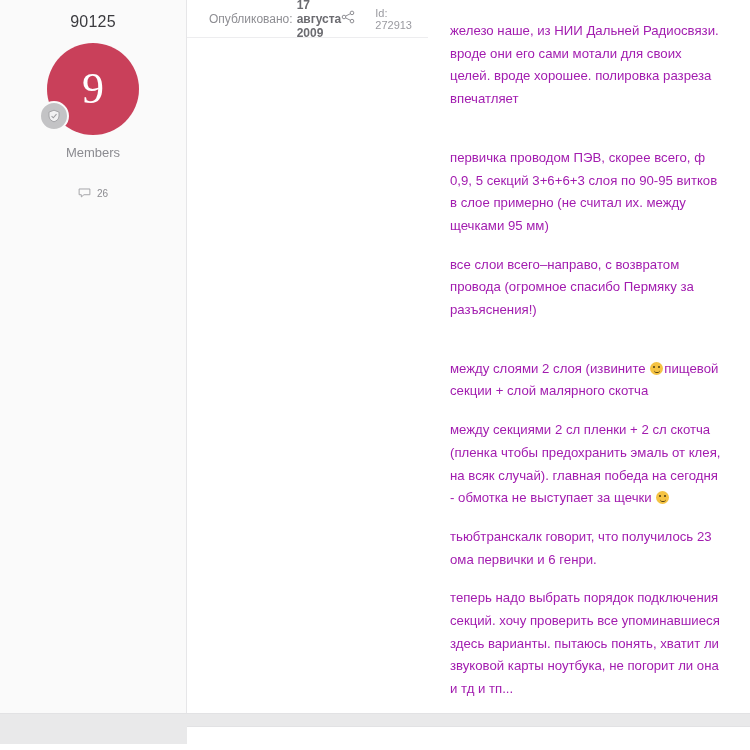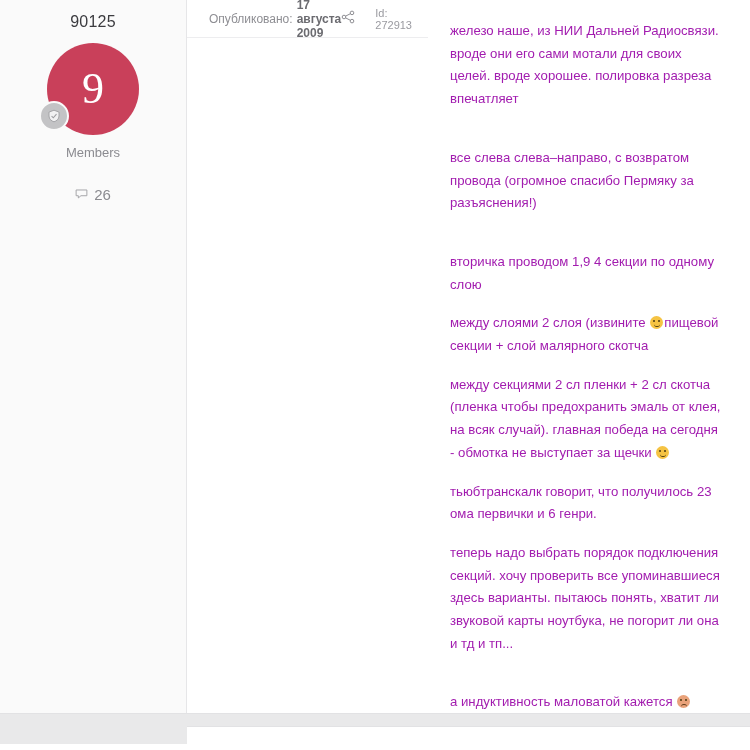--- a/index.html
+++ b/index.html
@@ -86,21 +86,21 @@
   .badge-rank svg { display: block; }
   .member-group {
     font-size: 13px;
     color: #8b8b90;
     margin-bottom: 26px;
   }
   .post-count {
     display: flex;
     align-items: center;
     gap: 6px;
-    font-size: 15px;
+    font-size: 10px;
     color: #8b8b90;
   }
   .post-count .bubble-icon { display: block; }
 
   
   .content-col {
     flex: 1 1 auto;
     display: flex;
     flex-direction: row;
     min-width: 0;
@@ -268,24 +268,24 @@
             <span>Id:</span>
             <span>272913</span>
           </span>
         </div>
       </div>
 
       <div class="post-body">
 
         <p class="para gap-xl">железо наше, из НИИ Дальней Радиосвязи. вроде они его сами мотали для своих целей. вроде хорошее. полировка разреза впечатляет</p>
 
-
-        <p class="para gap-xl">все слева слева–направо, с возвратом провода (огромное спасибо Пермяку за разъяснения!)</p>
-
-        <p class="para">вторичка проводом 1,9 4 секции по одному слою</p>
+        <p class="para">первичка проводом ПЭВ, скорее всего, ф 0,9, 5 секций 3+6+6+3 слоя по 90-95 витков в слое примерно (не считал их. между щечками 95 мм)</p>
+
+        <p class="para gap-xl">все слои всего–направо, с возвратом провода (огромное спасибо Пермяку за разъяснения!)</p>
+
 
         <p class="para"><span>между слоями 2 слоя (извините </span><span class="emo smile"></span><span>пищевой секции + слой малярного скотча</span></p>
 
         <p class="para"><span>между секциями 2 сл пленки + 2 сл скотча (пленка чтобы предохранить эмаль от клея, на всяк случай). главная победа на сегодня - обмотка не выступает за щечки </span><span class="emo smile"></span></p>
 
         <p class="para">тьюбтранскалк говорит, что получилось 23 ома первички и 6 генри.</p>
 
 
         <p class="para gap-xl">теперь надо выбрать порядок подключения секций. хочу проверить все упоминавшиеся здесь варианты. пытаюсь понять, хватит ли звуковой карты ноутбука, не погорит ли она и тд и тп...</p>
 

